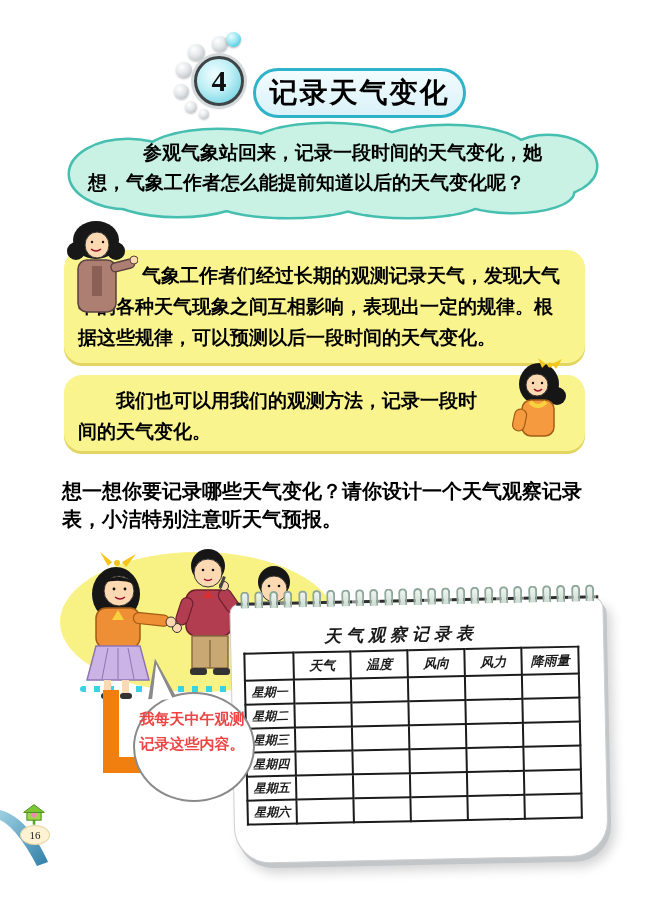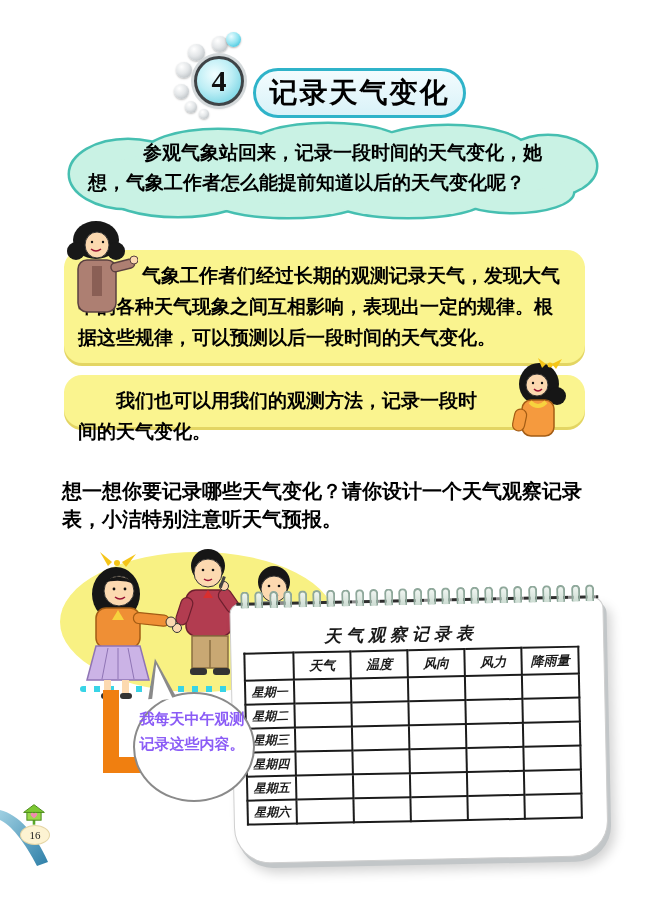--- a/index.html
+++ b/index.html
@@ -31,21 +31,21 @@
   
   .cloud-wrap{position:absolute;left:58px;top:120px;width:542px;height:100px;}
   .cloud-text{
     position:absolute;left:88px;top:138px;width:458px;
     font-size:19px;line-height:30px;font-weight:bold;color:#000;
     text-indent:2.9em;z-index:2;}
   
   .ybox{position:absolute;background:#faf48f;border-radius:18px;
     box-shadow:0 3px 0 #e3d563;}
   .ybox1{left:64px;top:250px;width:521px;height:113px;}
-  .ybox2{left:64px;top:375px;width:521px;height:52px;}
+  .ybox2{left:64px;top:375px;width:521px;height:76px;}
   .ybox-text{position:absolute;left:14px;right:14px;top:10px;
     font-size:19px;line-height:31px;font-weight:bold;color:#000;}
   .ybox1 .ybox-text{text-indent:64px;}
   .ybox2 .ybox-text{text-indent:2em;}
   .spacer-right{float:right;width:86px;height:34px;}
   .teacher-art{position:absolute;left:56px;top:218px;width:82px;height:96px;z-index:3;}
   .girl2-art{position:absolute;left:508px;top:358px;width:70px;height:82px;z-index:3;}
   
   .task-text{position:absolute;left:62px;top:477px;width:530px;
     font-size:20px;line-height:28px;font-weight:600;color:#000;}
@@ -58,21 +58,21 @@
     border-radius:3px;}
   .speech-bubble{position:absolute;left:133px;top:692px;width:118px;height:106px;
     background:#fff;border:2px solid #8a8a8a;border-radius:50%;z-index:5;}
   .bubble-tail-outer{position:absolute;left:146px;top:658px;width:0;height:0;z-index:4;
     border-left:11px solid transparent;border-right:17px solid transparent;
     border-bottom:40px solid #8a8a8a;transform:rotate(-6deg);}
   .bubble-tail-inner{position:absolute;left:150px;top:664px;width:0;height:0;z-index:6;
     border-left:8px solid transparent;border-right:13px solid transparent;
     border-bottom:36px solid #ffffff;transform:rotate(-6deg);}
   .bubble-text{position:absolute;left:138px;top:706px;width:108px;z-index:7;
-    font-size:15px;line-height:25px;font-weight:bold;color:#8b5cf6;text-align:center;}
+    font-size:15px;line-height:25px;font-weight:bold;color:#ef4444;text-align:center;}
   .arrow-art{position:absolute;left:95px;top:685px;width:120px;height:120px;z-index:3;}
   
   .notebook{position:absolute;left:232px;top:600px;width:372px;height:258px;
     background:#ffffff;border:1px solid #cfcfcf;
     border-radius:10px 12px 36px 36px;
     box-shadow:3px 5px 0 #c2c6c8,7px 10px 12px rgba(0,0,0,.18);
     transform:rotate(-1.2deg);z-index:2;}
   .notebook-edge{position:absolute;left:6px;right:4px;top:-2px;height:3px;
     background:repeating-linear-gradient(90deg,#2e2e2e 0 20px,#8a8a8a 20px 24px);}
   .spiral{position:absolute;left:10px;right:8px;top:-13px;height:18px;

